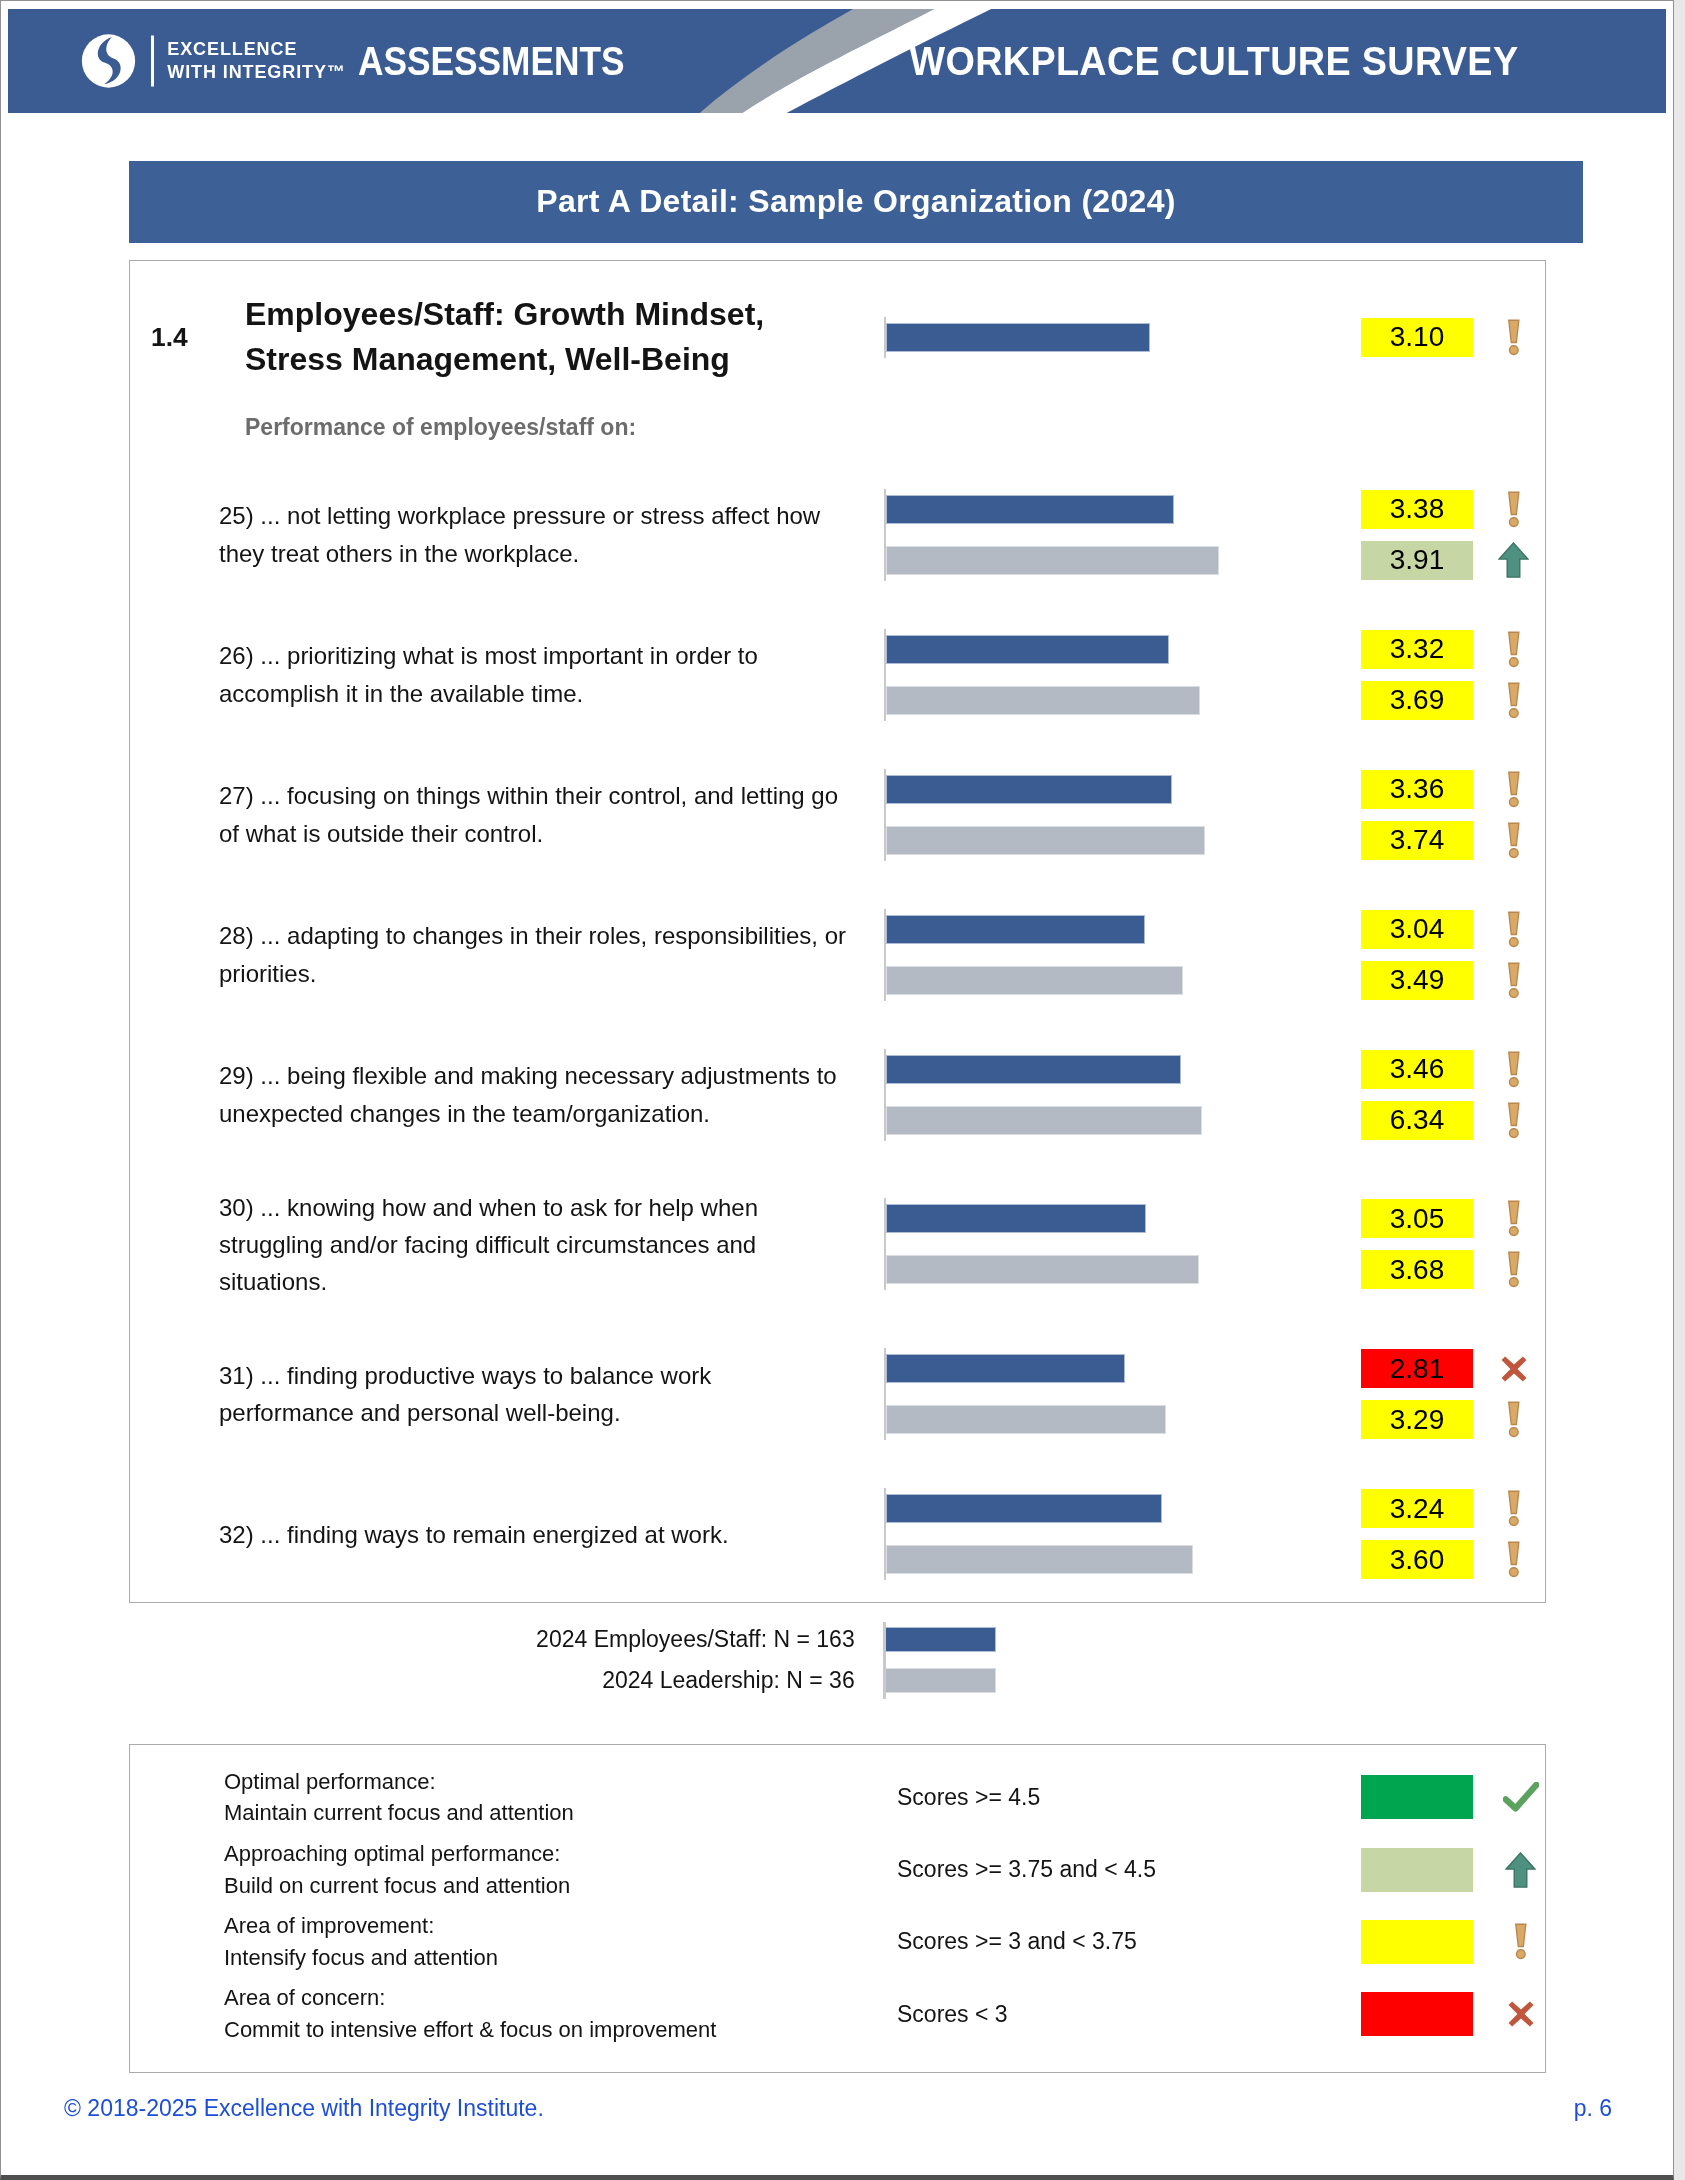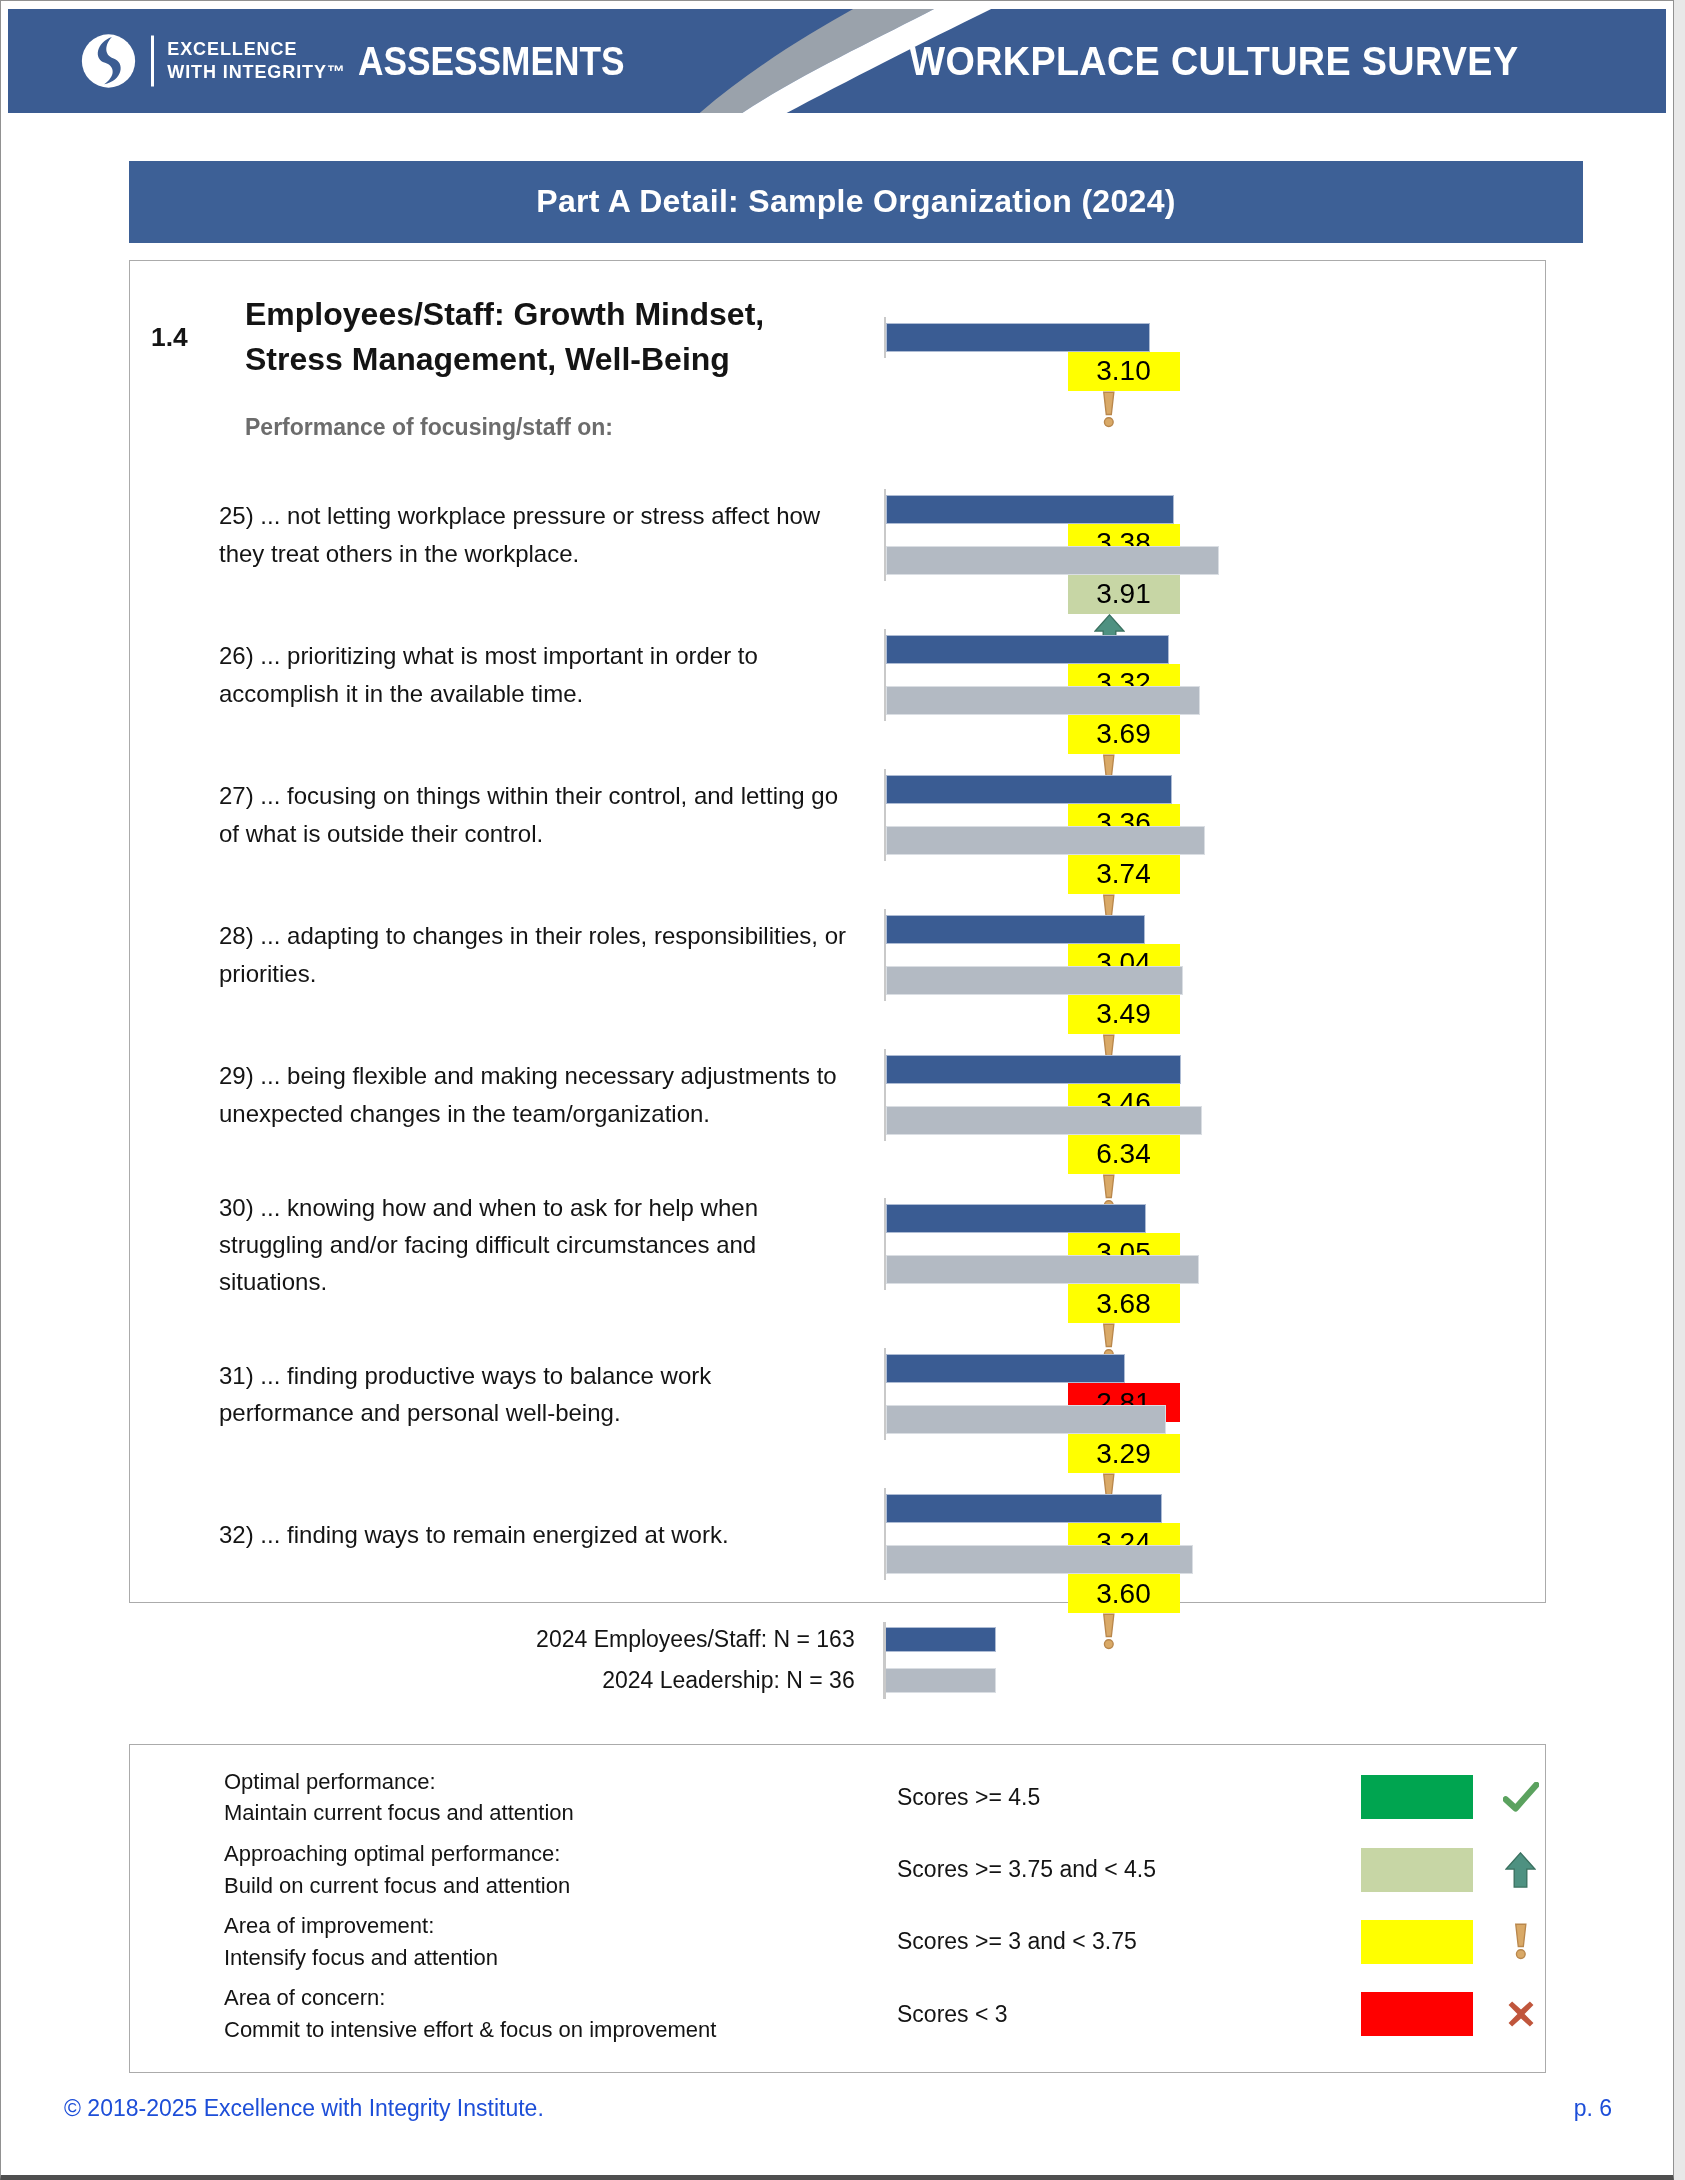--- a/index.html
+++ b/index.html
@@ -30,21 +30,21 @@
 
   .item-row { display:flex; align-items:center; margin-top:48px; }
   .item-row.first { margin-top:0; }
   .col-num { width:94px; flex:none; font-size:26.4px; font-weight:bold; }
   .col-title { width:639px; flex:none; font-size:32px; font-weight:bold; line-height:1.42; padding-right:34px; }
   .col-qtext { width:733px; flex:none; font-size:24px; line-height:1.55; padding-left:68px; padding-right:38px; }
 
   .sub-label { margin-top:31px; padding-left:94px; font-size:23px; font-weight:bold; color:#6c6c6c; }
 
   .chart-col { flex:none; border-left:2.6px solid #c9c9c9; padding:6px 0; display:flex; flex-direction:column; gap:22px; }
-  .line { display:flex; align-items:center; height:29px;flex-direction:column; }
+  .line { display:flex; align-items:center; height:29px; }
   .track { width:426px; height:29px; flex:none; }
   .bar { height:29px; }
   .bar-staff { background:var(--bar-staff,#3a5c93); border:1.7px solid #aebcd4; }
   .bar-leadership { background:var(--bar-lead,#b3bac3); border:1.7px solid #dadee3; }
 
   .score-box { width:112px; height:39px; margin-left:49px; flex:none; display:flex; align-items:center; justify-content:center; font-size:28px; color:#000; }
   .s-opportunity { background:var(--c-opportunity,#ffff00); }
   .s-approaching { background:var(--c-approaching,#c7d6a5); }
   .s-concern { background:var(--c-concern,#ff0000); }
   .s-optimal { background:var(--c-optimal,#00a550); }
@@ -109,21 +109,21 @@
     <div class="icon-cell">
               <svg width="19.6" height="37" viewBox="0 0 23 44">
                 <path d="M5.5 1.5 H17.5 L14.5 28 H8.5 Z" fill="#d9a967" stroke="#b9874c" stroke-width="1.6"></path>
                 <circle cx="11.5" cy="37" r="5.2" fill="#d9a967" stroke="#b9874c" stroke-width="1.6"></circle>
               </svg>
             </div>
   </div>
 
 </div>
     </div>
-    <div class="sub-label">Performance of focusing/staff on:</div>
+    <div class="sub-label">Performance of employees/staff on:</div>
     <div id="items-container">
   <div class="item-row">
     <div class="col-qtext">25) ... not letting workplace pressure or stress affect how they treat others in the workplace.</div>
     <div class="chart-col">
   <div class="line">
     <div class="track">
       <div class="bar bar-staff" style="width: 288px;"></div>
     </div>
     <div class="score-box s-opportunity">3.38</div>
     <div class="icon-cell">

